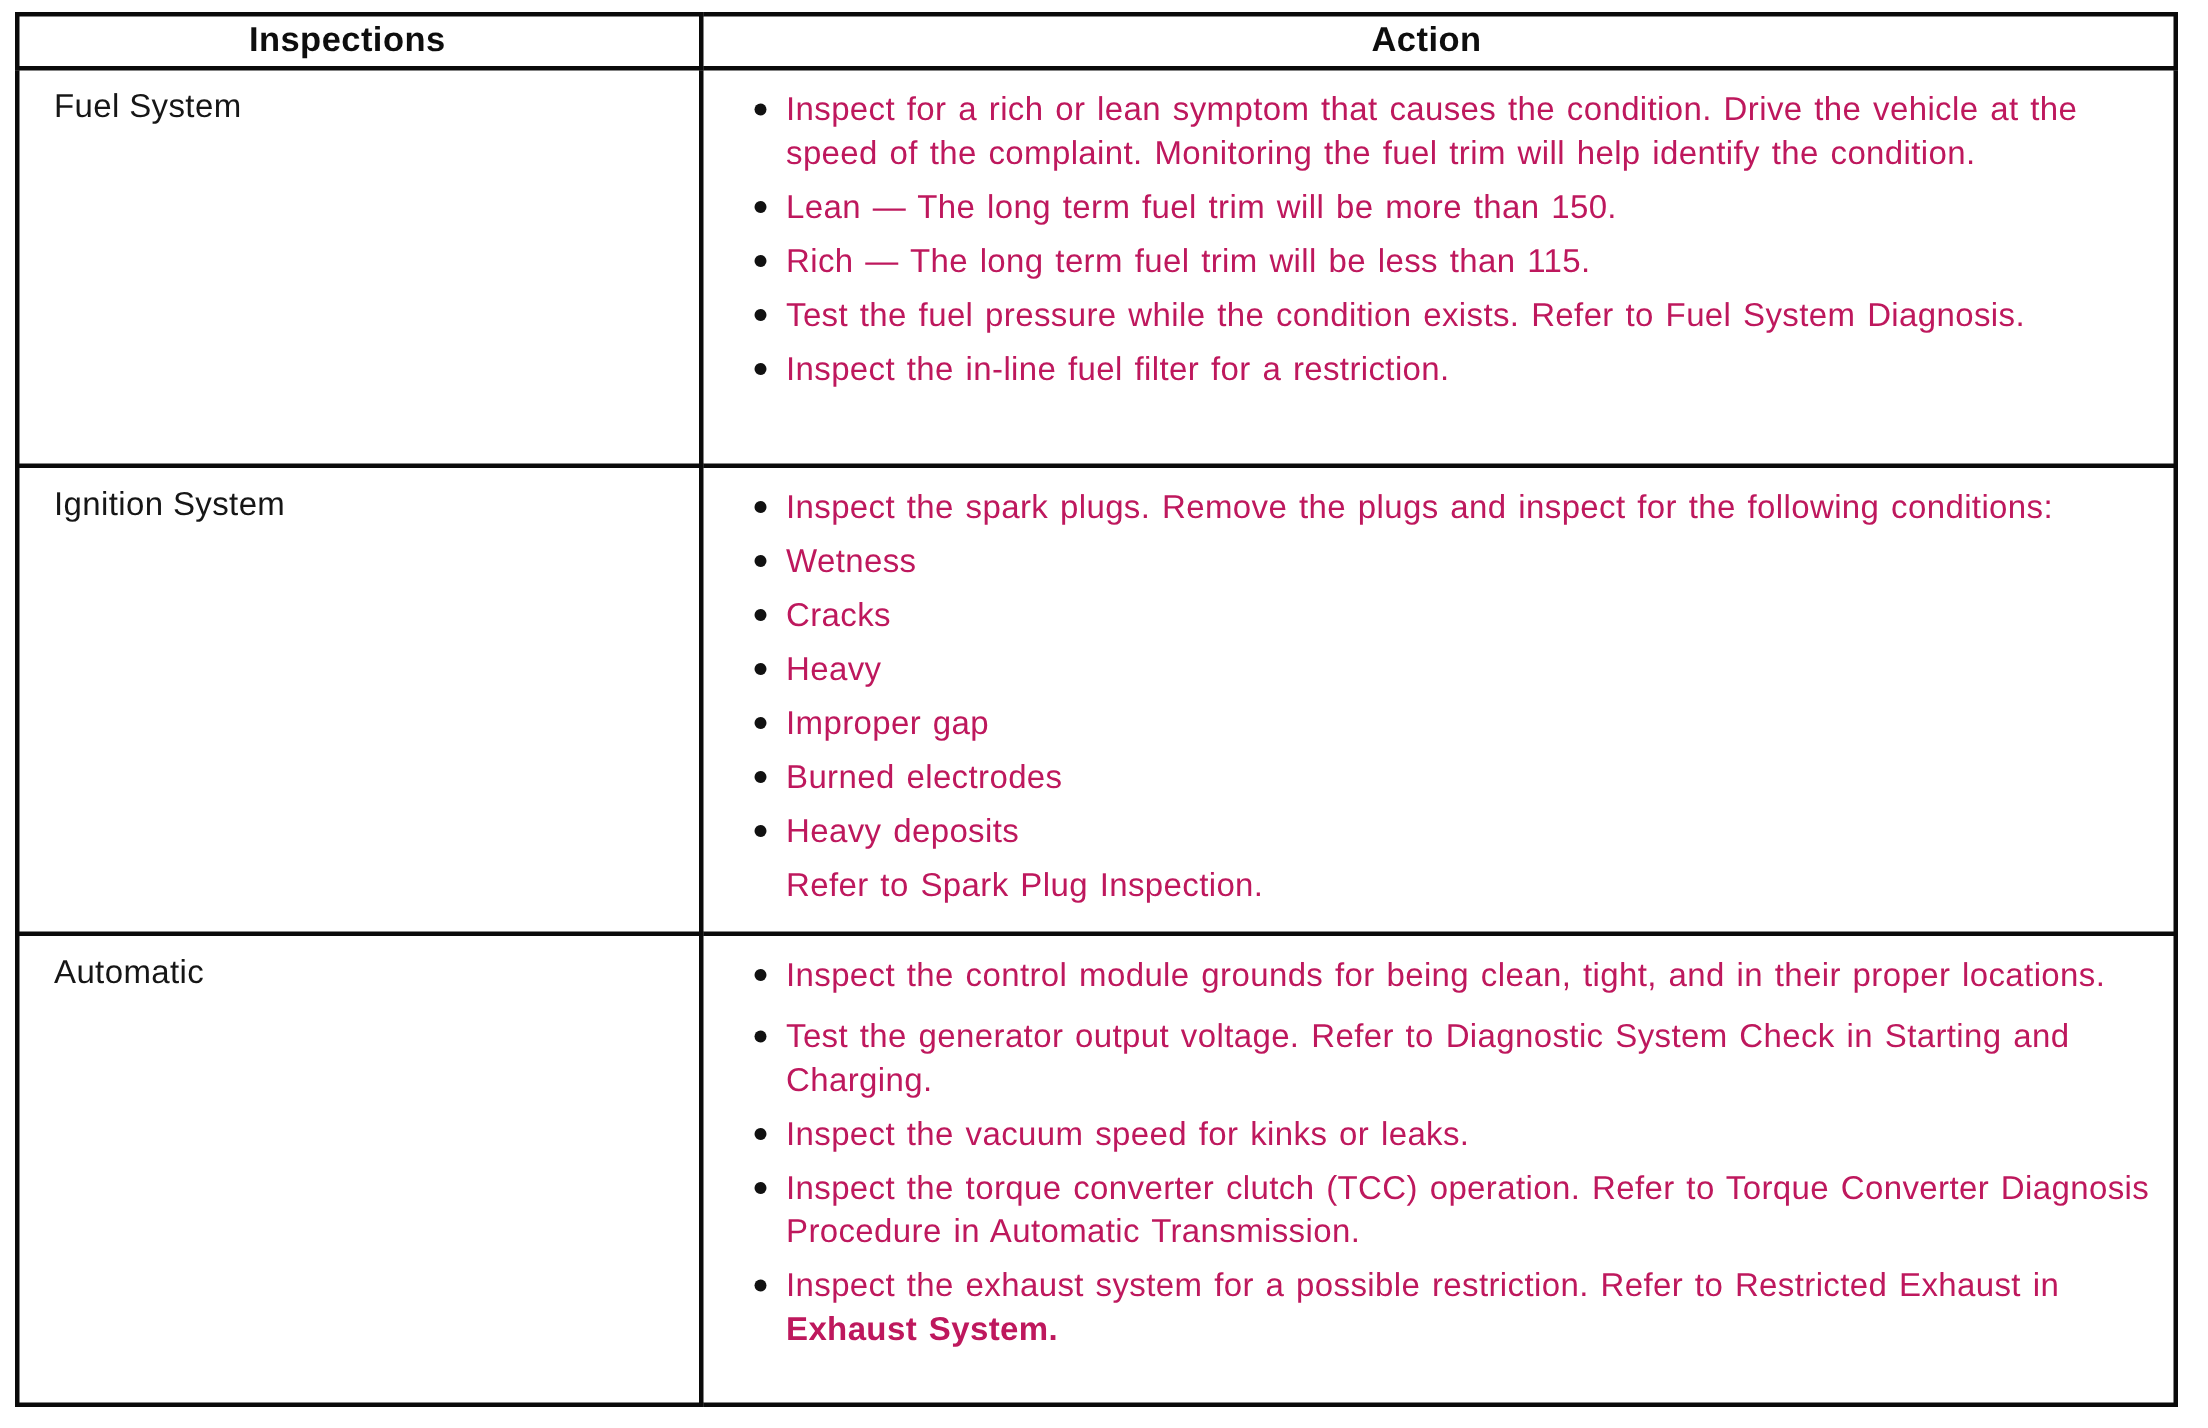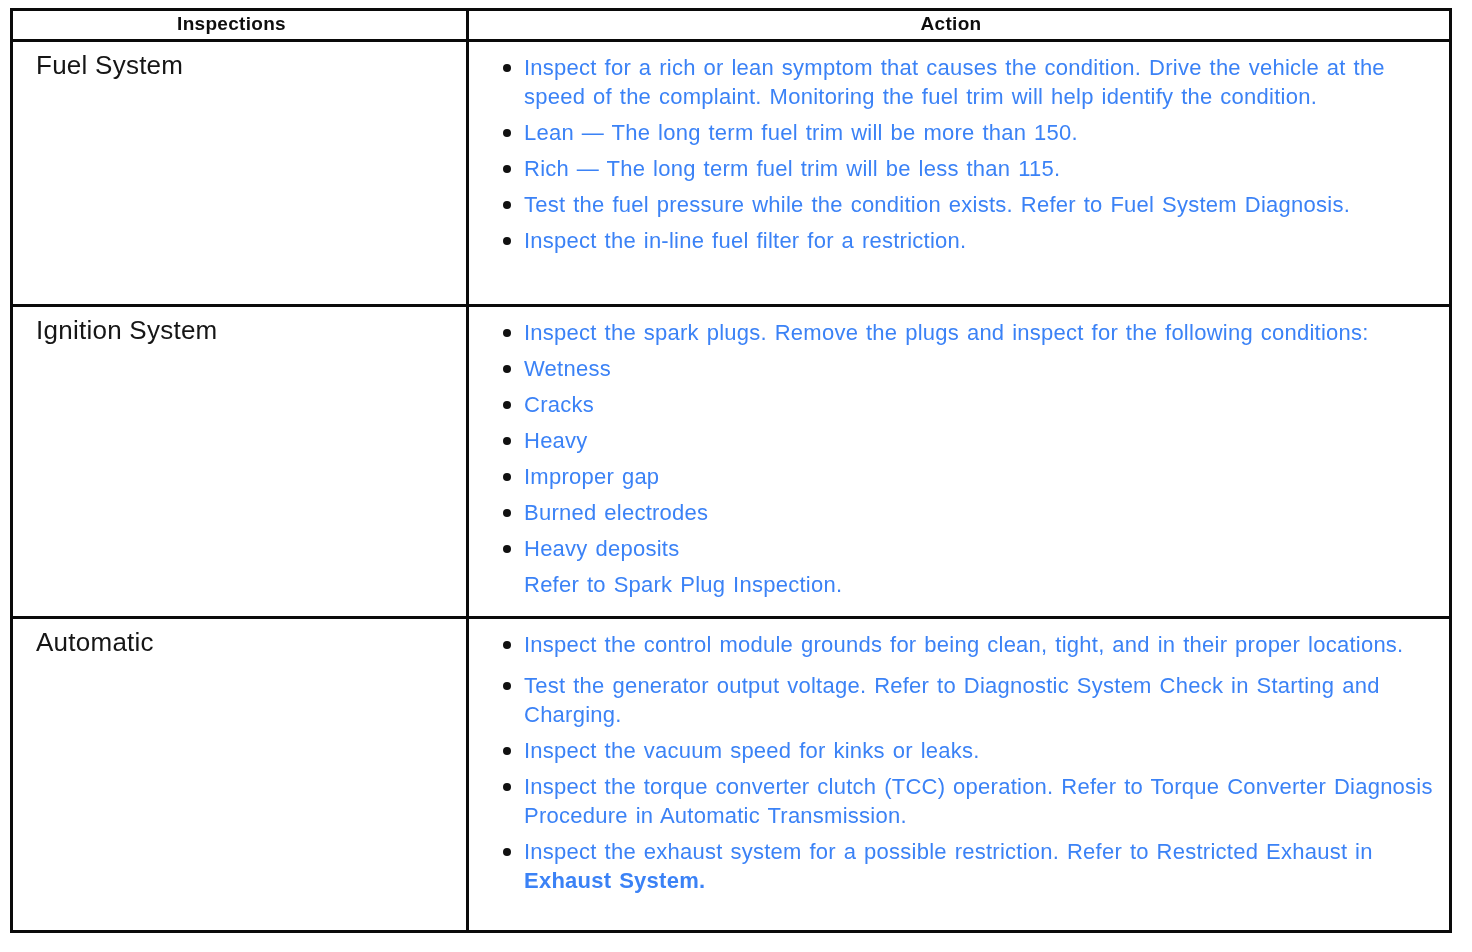--- a/index.html
+++ b/index.html
@@ -22,52 +22,52 @@
     table-layout: fixed;
   }
   .doc-table col.c-insp { width: 456px; }
   .doc-table th, .doc-table td {
     border: 3px solid #0a0a0a;
     vertical-align: top;
     padding: 0;
   }
   .doc-table th {
     height: 30px;
-    font-size: 19px;
+    font-size: 23px;
     font-weight: bold;
     text-align: center;
     vertical-align: middle;
     letter-spacing: 0.3px;
     padding: 2px 16px 4px 0;
     color: #0e0e0e;
   }
   td.cell-inspection {
     padding: 9px 16px 10px 23px;
-    font-size: 26px;
+    font-size: 22px;
     line-height: 29px;
     letter-spacing: 0.25px;
     color: #161616;
   }
   td.cell-action {
     padding: 11px 8px 10px 33px;
   }
   
   tbody tr:nth-child(1) td { height: 265px; }
   tbody tr:nth-child(2) td { height: 310px; }
   tbody tr:nth-child(3) td { height: 314px; }
 
   .action-item {
     display: flex;
     align-items: flex-start;
     margin-bottom: 7px;
     font-size: 22px;
     line-height: 29px;
     letter-spacing: 0.25px;
     word-spacing: 1.5px;
-    color: #3b82f6;
+    color: #be185d;
   }
   .action-item.spaced { margin-top: 12px; }
   .bullet {
     flex: 0 0 auto;
     width: 8px;
     height: 8px;
     border-radius: 50%;
     background: #111111;
     margin: 11px 13px 0 1px;
   }

